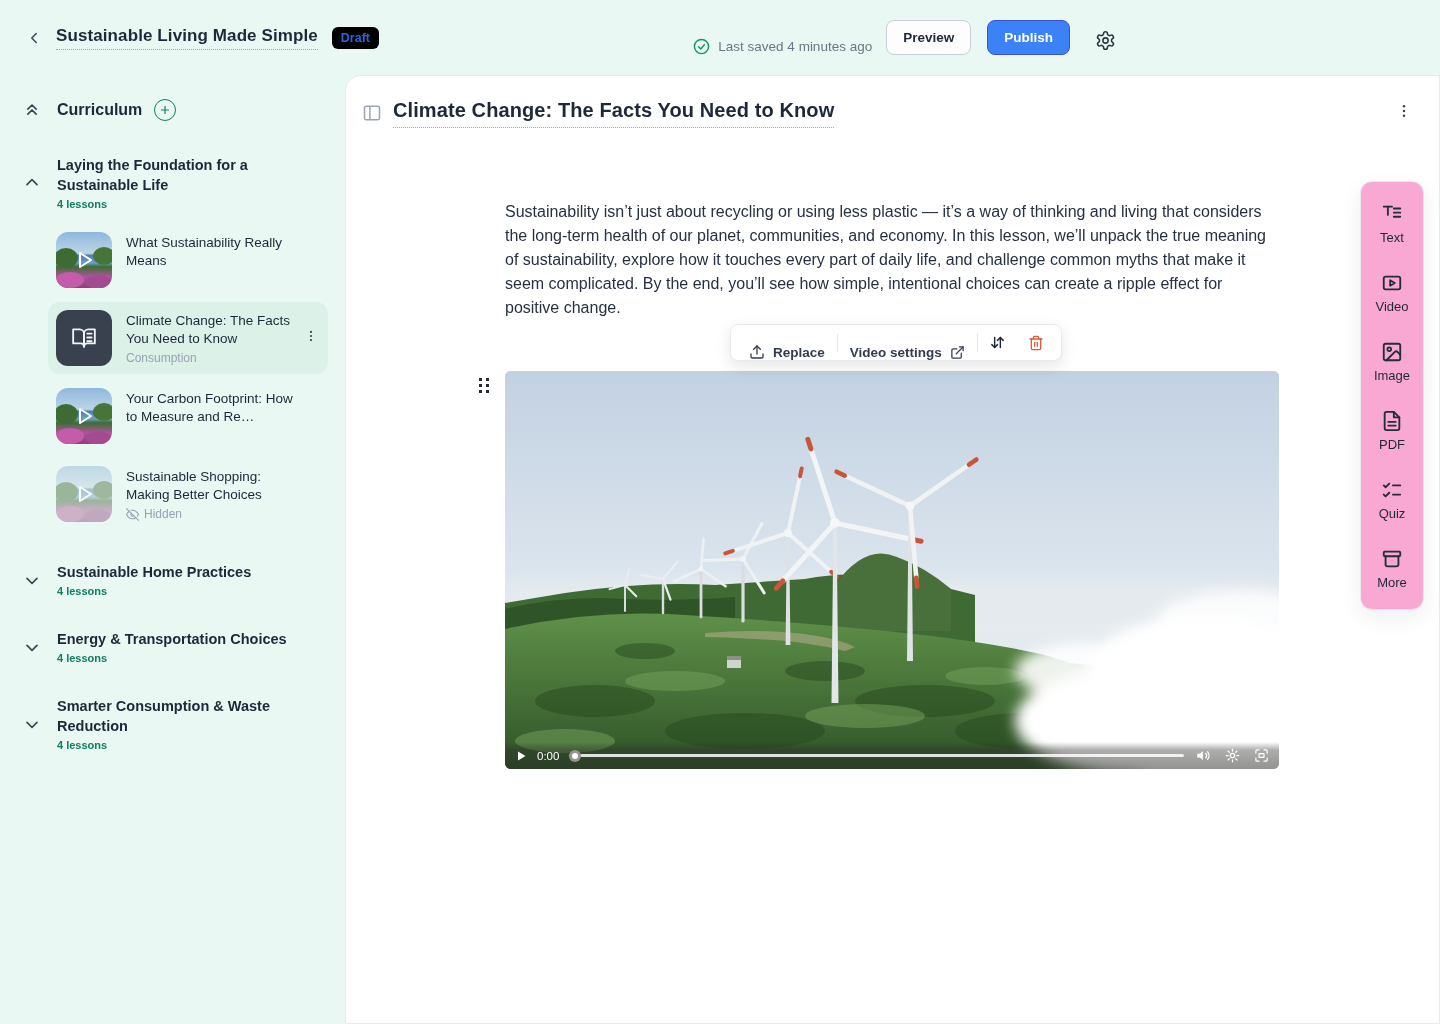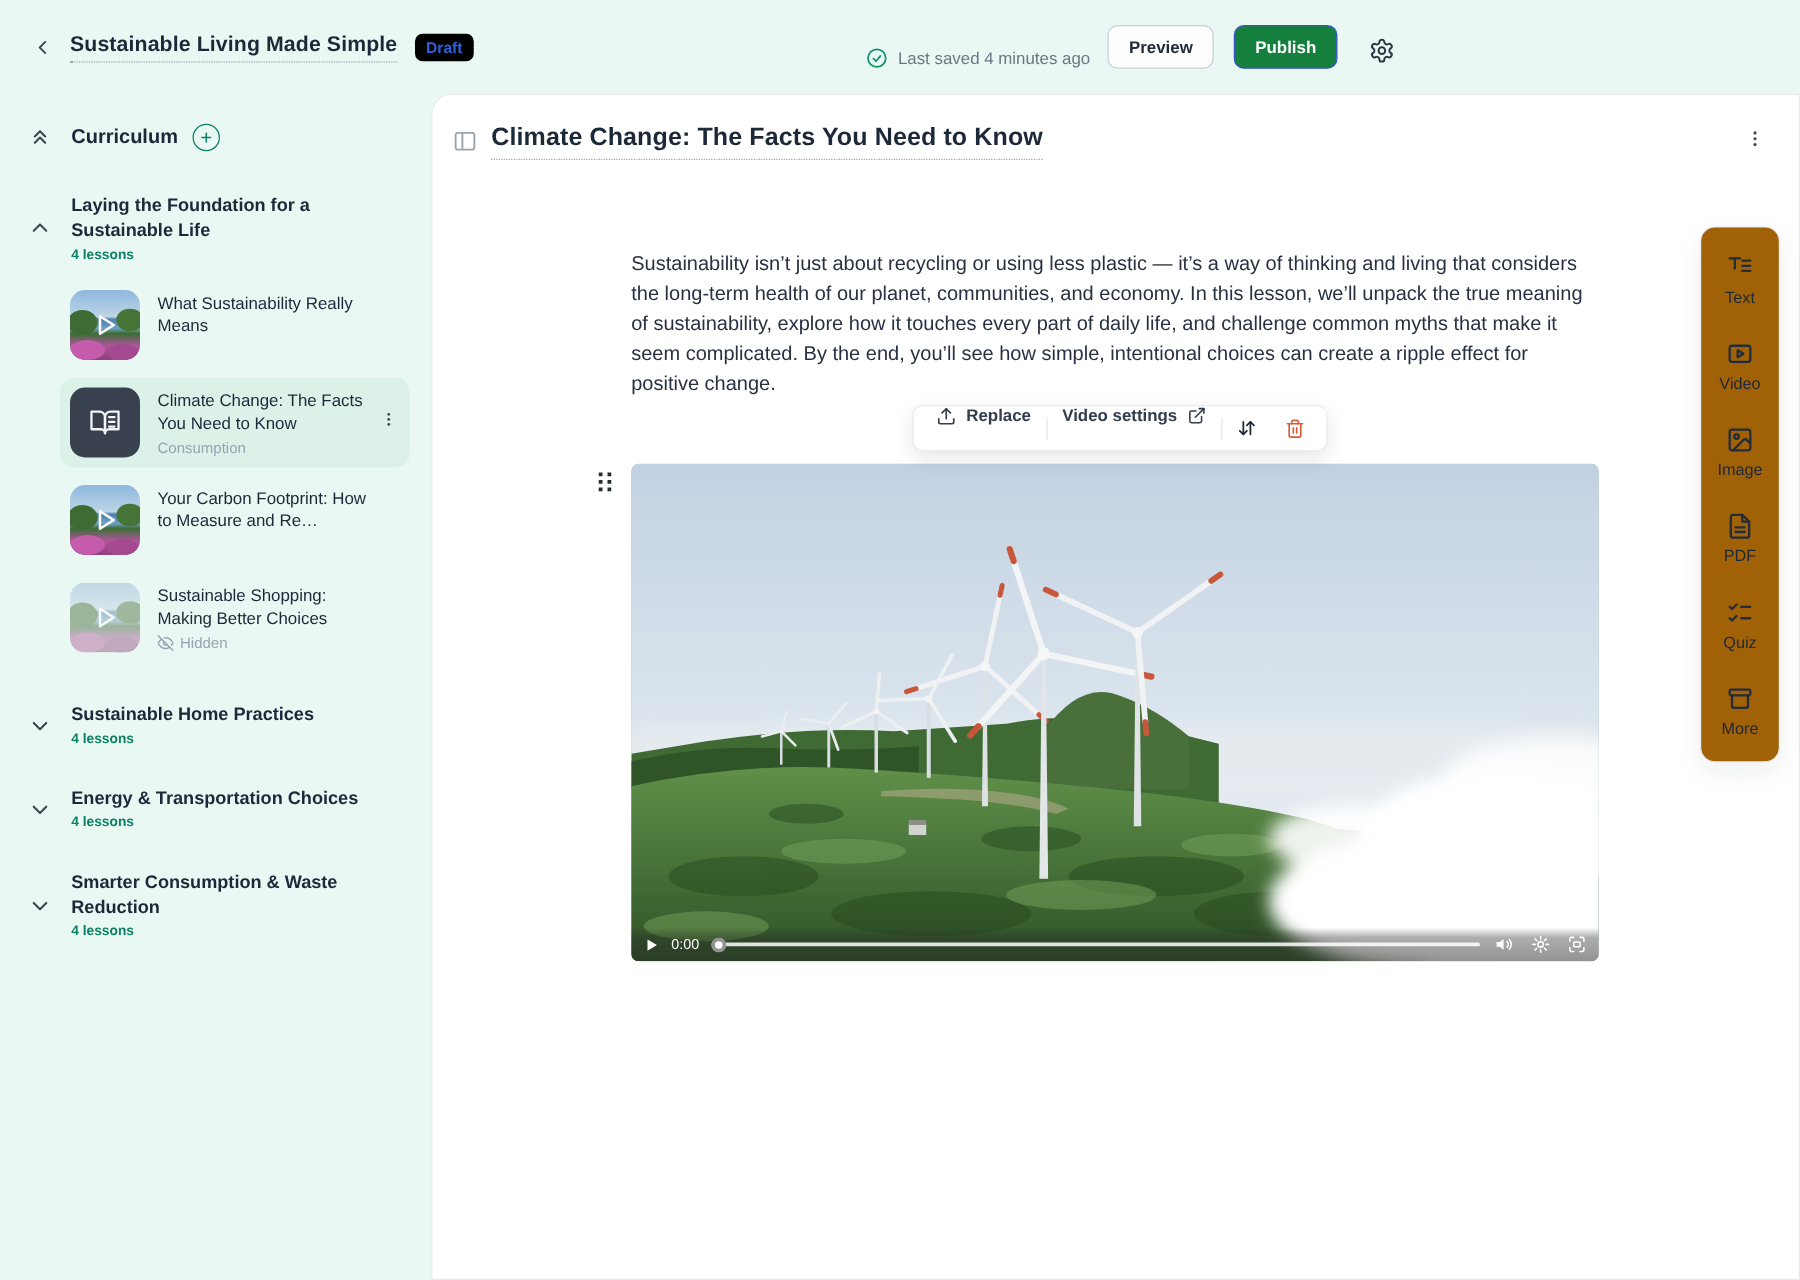--- a/index.html
+++ b/index.html
@@ -9,21 +9,21 @@
 
   
   .topbar { position:absolute; left:0; top:0; width:1140px; height:75px; display:flex; align-items:center; padding:0 20px 0 20px; }
   .back-btn { width:28px; height:28px; display:flex; align-items:center; justify-content:center; cursor:pointer; color:#3c4554; }
   .course-title { margin-left:8px; font-size:17px; font-weight:700; letter-spacing:.1px; border-bottom:1.5px dotted #9aa7b3; padding-bottom:3px; cursor:text; }
   .badge { margin-left:14px; font-size:12.5px; font-weight:700; color:#2f62d8; background:#000000; border-radius:6px; padding:4px 9px; }
   .topbar-right { margin-left:auto; display:flex; align-items:flex-end; gap:14px; }
   .saved { display:flex; align-items:center; gap:8px; font-size:13.5px; color:#6d7684; }
   .btn { font-family:inherit; font-size:13.5px; font-weight:700; border-radius:8px; padding:9px 16px; cursor:pointer; }
   .btn-secondary { background:#fdfdfd; color:#222c3a; border:1px solid #c7cfd9; }
-  .btn-primary { background:#15803d; color:#fff; border:1px solid #3b51d4; margin-left:2px; }
+  .btn-primary { background:#3b82f6; color:#fff; border:1px solid #3b51d4; margin-left:2px; }
   .gear-btn { width:30px; height:30px; display:flex; align-items:center; justify-content:center; color:#2c3442; cursor:pointer; margin-left:6px; }
 
   
   .sidebar { position:absolute; left:0; top:75px; width:345px; bottom:0; padding:24px 4px 0 0; }
   .curriculum-row { display:flex; align-items:center; padding-left:22px; }
   .collapse-all { width:20px; height:20px; color:#3c4554; cursor:pointer; }
   .curriculum-title { margin-left:15px; font-size:16px; font-weight:700; }
   .add-btn { margin-left:12px; width:22px; height:22px; border-radius:50%; border:1.5px solid #0c8064; color:#0c8064; display:flex; align-items:center; justify-content:center; cursor:pointer; background:transparent; }
   .section { margin-top:34px; }
   .section-head { display:flex; padding-left:22px; cursor:pointer; }
@@ -47,40 +47,40 @@
   
   .main { position:absolute; left:345px; top:75px; right:0; bottom:0; background:#ffffff; border:1px solid #e7ebee; border-radius:16px 0 0 0; }
   .content-head { position:absolute; left:0; top:23px; width:100%; height:40px; }
   .panel-toggle { position:absolute; left:16px; top:4px; color:#9aa3b0; cursor:pointer; }
   .lesson-heading { position:absolute; left:47px; top:0; font-size:20px; font-weight:700; letter-spacing:.1px; border-bottom:1.5px dotted #9aa7b3; padding-bottom:5px; cursor:text; }
   .kebab-lg { position:absolute; right:27px; top:4px; color:#3c4554; cursor:pointer; }
 
   .paragraph { position:absolute; left:159px; top:124px; width:774px; font-size:16px; line-height:24px; color:#273142; cursor:text; }
 
   .float-toolbar { position:absolute; left:384px; top:248px; height:37px; background:#fff; border:1px solid #e8eaee; border-radius:8px; box-shadow:0 6px 16px rgba(16,24,40,.1); display:flex; align-items:center; padding:0 6px; z-index:5; }
-  .tool-item { display:flex; align-items:flex-start; gap:8px; font-size:13.5px; font-weight:700; color:#333d4d; padding:0 12px; cursor:pointer; height:100%; }
+  .tool-item { display:flex; align-items:flex-end; gap:8px; font-size:13.5px; font-weight:700; color:#333d4d; padding:0 12px; cursor:pointer; height:100%; }
   .tool-divider { width:1px; height:18px; background:#e2e6ea; }
   .tool-icon-btn { display:flex; align-items:center; justify-content:center; padding:0 11px; height:100%; cursor:pointer; color:#1f2835; }
   .tool-icon-btn.danger { color:#dd5a3a; }
 
   .drag-handle { position:absolute; left:132px; top:301px; color:#252b33; cursor:grab; }
 
   .video-wrap { position:absolute; left:159px; top:295px; width:774px; height:398px; border-radius:6px; overflow:hidden; background:#b9c8d6; }
   .video-wrap svg.scene { display:block; }
   .controls { position:absolute; left:0; right:0; bottom:0; height:27px; display:flex; align-items:center; padding:0 10px; background:linear-gradient(180deg, rgba(40,40,38,0) 0%, rgba(40,40,38,.38) 30%, rgba(40,40,38,.5) 100%); }
   .ctrl-play { color:#fff; display:flex; cursor:pointer; }
   .ctrl-time { color:#fff; font-size:11.5px; margin:0 10px 0 10px; }
   .scrub { position:relative; flex:1; height:14px; display:flex; align-items:center; cursor:pointer; margin-right:12px; }
   .scrub-track { width:100%; height:3px; border-radius:2px; background:rgba(255,255,255,.85); }
   .scrub-knob { position:absolute; left:0; top:1px; width:12px; height:12px; border-radius:50%; background:#fff; border:3px solid rgba(60,60,60,.55); }
   .ctrl-right { display:flex; align-items:center; gap:14px; color:#fff; }
   .ctrl-right span { display:flex; cursor:pointer; }
 
   
-  .rail { position:absolute; left:1360px; top:181px; width:64px; height:429px; background:#a16207; border:1px solid #e7ebee; border-radius:12px; box-shadow:0 8px 22px rgba(16,24,40,.07); display:flex; flex-direction:column; justify-content:space-between; padding:21px 0 19px 0; z-index:6; }
+  .rail { position:absolute; left:1360px; top:181px; width:64px; height:429px; background:#f9a8d4; border:1px solid #e7ebee; border-radius:12px; box-shadow:0 8px 22px rgba(16,24,40,.07); display:flex; flex-direction:column; justify-content:space-between; padding:21px 0 19px 0; z-index:6; }
   .rail-item { display:flex; flex-direction:column; align-items:center; gap:5px; cursor:pointer; color:#232c3a; }
   .rail-item .lbl { font-size:13px; font-weight:500; color:#1d2838; }
   svg { flex:none; }
 </style>
 </head>
 <body>
 
 <div class="stage">
 
   <header class="topbar">

